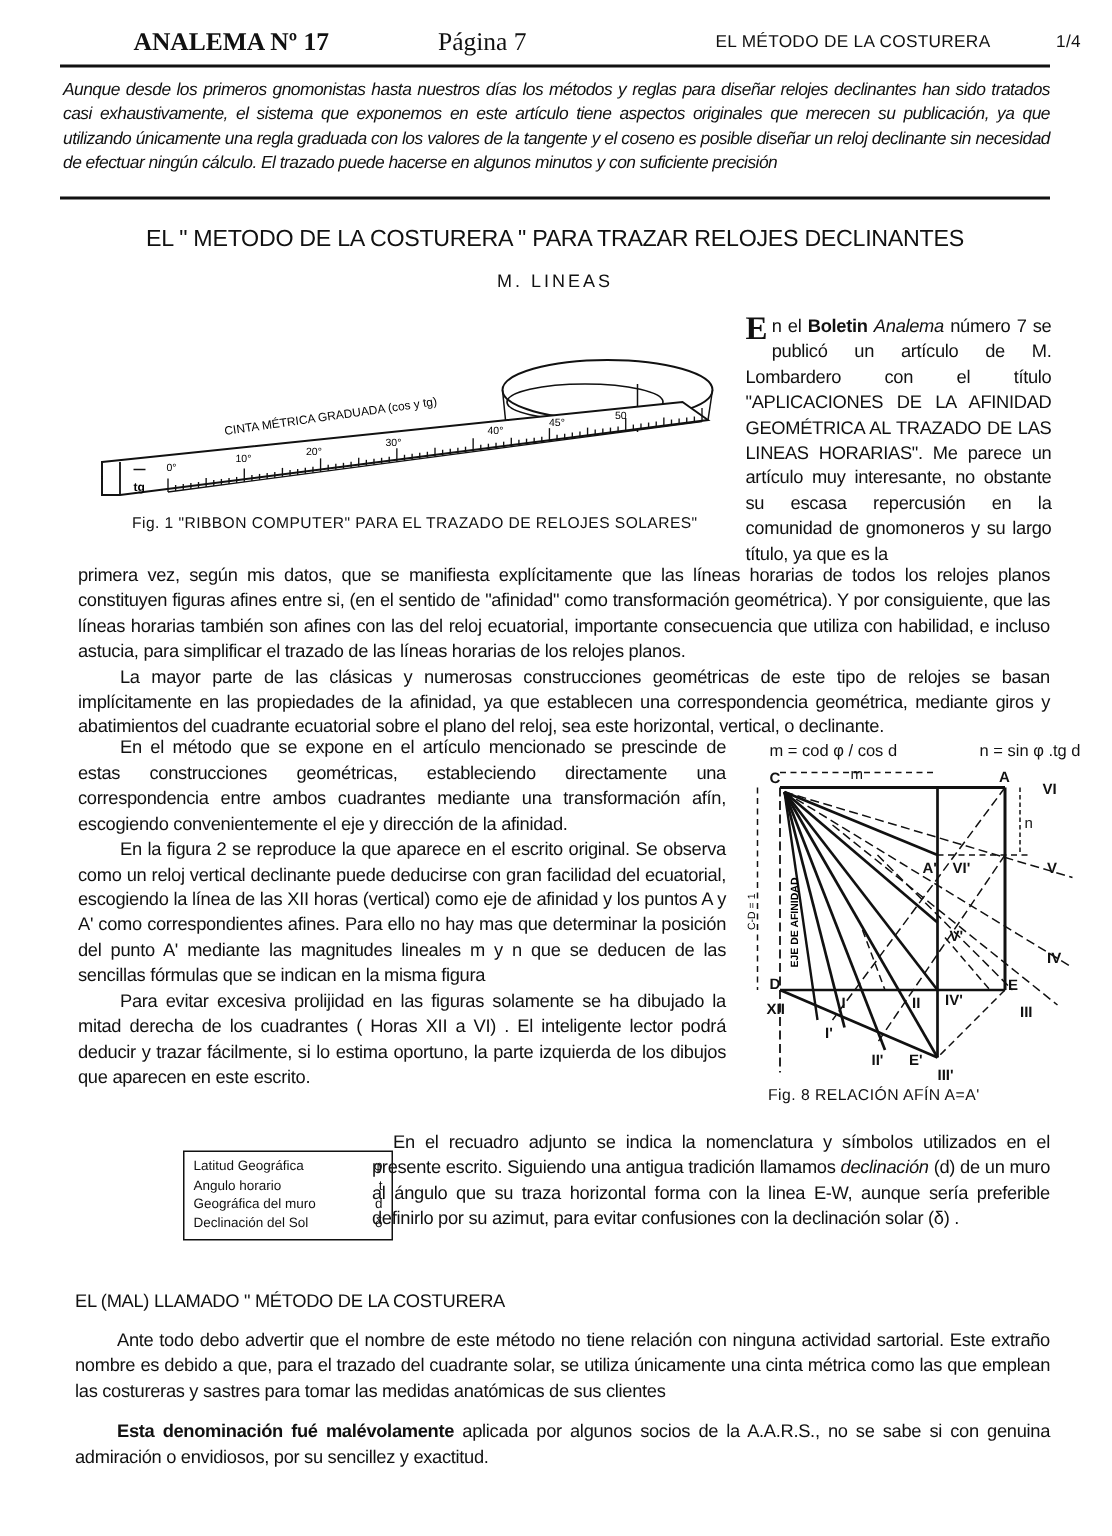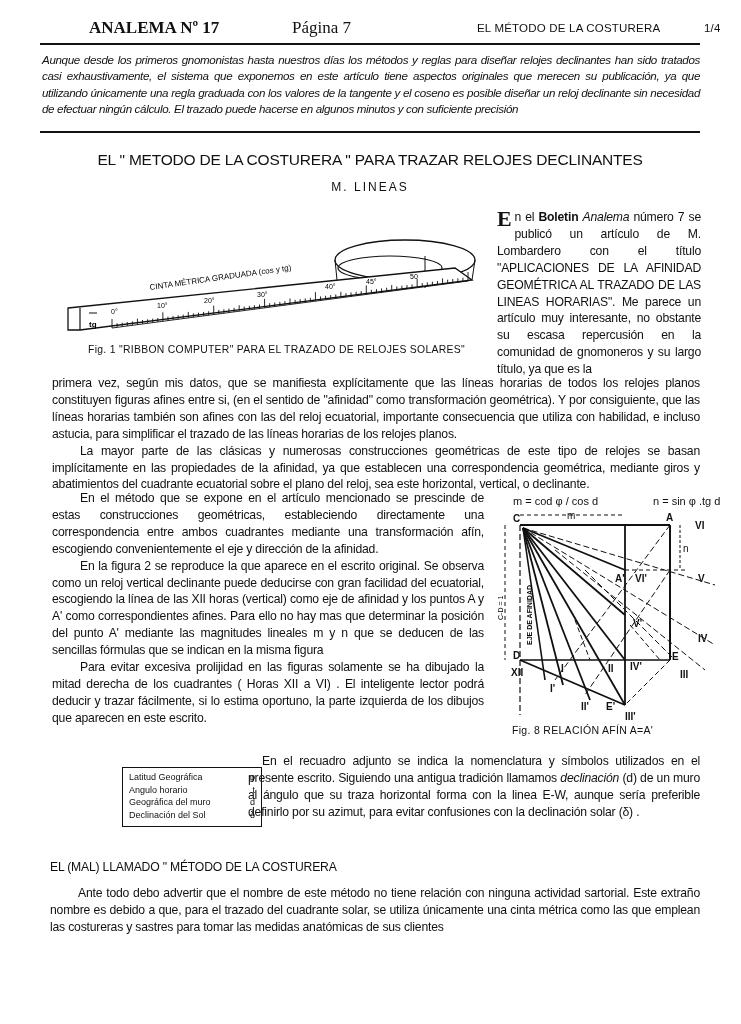--- a/index.html
+++ b/index.html
@@ -243,13 +243,14 @@
     </div>
 </div>
 
 <div class="abs p" style="left:248px; top:753px; width:452px;">
   <p class="ind" style="text-indent:14px;"><span>En el recuadro adjunto se indica la nomenclatura y símbolos utilizados en el presente escrito. Siguiendo una antigua tradición llamamos </span><i>declinación</i><span> (d) de un muro al ángulo que su traza horizontal forma con la linea E-W, aunque sería preferible definirlo por su azimut, para evitar confusiones con la declinación solar  (δ) .</span></p>
 </div>
 
 <div class="abs sect">EL  (MAL)  LLAMADO  " MÉTODO DE LA COSTURERA</div>
 <div class="abs p" style="left:50px; top:885px; width:650px;">
   <p class="ind">Ante todo debo advertir que el nombre de este método no tiene relación con ninguna actividad sartorial. Este extraño nombre es debido a que, para el trazado del cuadrante solar, se utiliza únicamente una cinta métrica como las que emplean las costureras y sastres para tomar las medidas anatómicas de sus clientes</p>
+  <p class="ind" style="margin-top:10px;"><b>Esta denominación fué malévolamente</b><span> aplicada por algunos socios de la A.A.R.S., no se sabe si con genuina admiración o envidiosos, por su sencillez y exactitud.</span></p>
 </div>
 
 </body></html>

